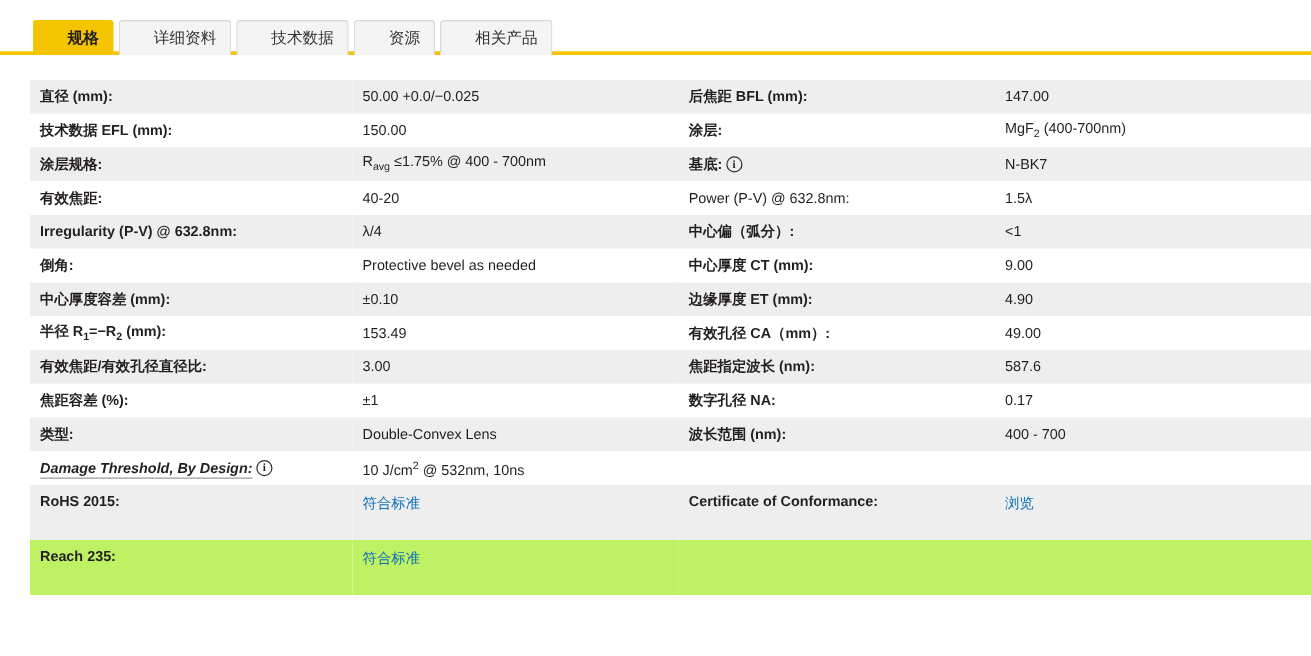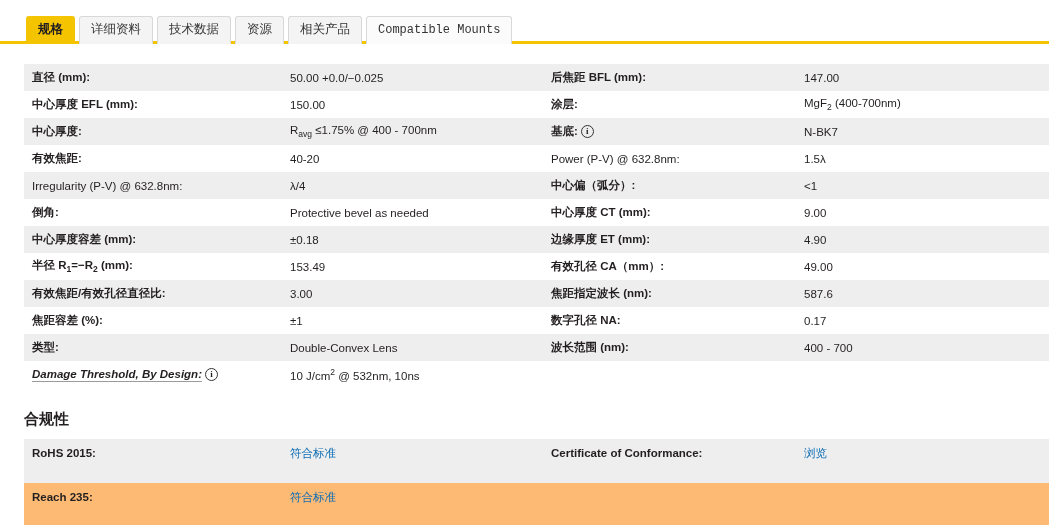--- a/index.html
+++ b/index.html
@@ -37,31 +37,30 @@
     position: absolute;
     left: 0;
     right: 0;
     bottom: 0;
     height: 3px;
     background: #f5c400;
   }
   .tab {
     position: relative;
     z-index: 2;
-    padding: 5px 11px 6px 11px;
+    padding: 5px 11px 6px 27px;
     border: 1px solid #d8d8d8;
     border-bottom: none;
     background: #f4f4f4;
     color: #333;
     font-size: 12.5px;
     line-height: 16px;
     border-radius: 3px 3px 0 0;
     cursor: pointer;
     white-space: nowrap;
-    font-family: Liberation Mono, monospace;
   }
   .tab.active {
     background: #f5c400;
     border-color: #f5c400;
     color: #231f20;
     font-weight: bold;
   }
   .tab.wide {
     font-size: 12px;
     background: #fbfbfb;
@@ -119,84 +118,83 @@
     font-weight: bold;
     color: #231f20;
   }
   .compliance {
     width: 1001px;
     margin-left: 24px;
     border-collapse: collapse;
     table-layout: fixed;
   }
   .compliance tr.odd td { background: #eeeeee; }
-  .compliance tr.even td { background: #fdba74; }
+  .compliance tr.even td { background: #bef264; }
   .compliance td {
     height: 28px;
     padding: 0 0 16px 8px;
     vertical-align: middle;
     font-size: 11.5px;
     border: none;
   }
 </style>
 </head>
 <body>
 
 <div class="page">
 
   <div class="tabbar">
     <div class="tab active">规格</div>
     <div class="tab">详细资料</div>
     <div class="tab">技术数据</div>
     <div class="tab">资源</div>
     <div class="tab">相关产品</div>
-    <div class="tab wide">Compatible Mounts</div>
   </div>
 
   <table class="specs">
     <tbody>
       <tr class="odd">
         <td class="c-label">直径 (mm):</td>
         <td class="c-value">50.00 +0.0/−0.025</td>
         <td class="c-label2">后焦距 BFL (mm):</td>
         <td class="c-value2">147.00</td>
       </tr>
       <tr class="even">
-        <td class="c-label">中心厚度 EFL (mm):</td>
+        <td class="c-label">技术数据 EFL (mm):</td>
         <td class="c-value">150.00</td>
         <td class="c-label2">涂层:</td>
         <td class="c-value2">MgF<sub>2</sub> (400-700nm)</td>
       </tr>
       <tr class="odd">
-        <td class="c-label">中心厚度:</td>
+        <td class="c-label">涂层规格:</td>
         <td class="c-value">R<sub>avg</sub> ≤1.75% @ 400 - 700nm</td>
         <td class="c-label2"><span>基底:</span><span class="info-icon">i</span></td>
         <td class="c-value2 linkval">N-BK7</td>
       </tr>
       <tr class="even">
         <td class="c-label">有效焦距:</td>
         <td class="c-value">40-20</td>
         <td class="c-label2" style="font-weight:normal">Power (P-V) @ 632.8nm:</td>
         <td class="c-value2">1.5λ</td>
       </tr>
       <tr class="odd">
-        <td class="c-label" style="font-weight:normal">Irregularity (P-V) @ 632.8nm:</td>
+        <td class="c-label" style="font-weight:bold">Irregularity (P-V) @ 632.8nm:</td>
         <td class="c-value">λ/4</td>
         <td class="c-label2">中心偏（弧分）:</td>
         <td class="c-value2">&lt;1</td>
       </tr>
       <tr class="even">
         <td class="c-label">倒角:</td>
         <td class="c-value">Protective bevel as needed</td>
         <td class="c-label2">中心厚度 CT (mm):</td>
         <td class="c-value2">9.00</td>
       </tr>
       <tr class="odd">
         <td class="c-label">中心厚度容差 (mm):</td>
-        <td class="c-value">±0.18</td>
+        <td class="c-value">±0.10</td>
         <td class="c-label2">边缘厚度 ET (mm):</td>
         <td class="c-value2">4.90</td>
       </tr>
       <tr class="even">
         <td class="c-label">半径 R<sub>1</sub>=−R<sub>2</sub> (mm):</td>
         <td class="c-value">153.49</td>
         <td class="c-label2">有效孔径 CA（mm）:</td>
         <td class="c-value2">49.00</td>
       </tr>
       <tr class="odd">
@@ -219,21 +217,20 @@
       </tr>
       <tr class="even">
         <td class="c-label"><span class="underline-label">Damage Threshold, By Design:</span><span class="info-icon">i</span></td>
         <td class="c-value">10 J/cm<sup>2</sup> @ 532nm, 10ns</td>
         <td class="c-label2"></td>
         <td class="c-value2"></td>
       </tr>
     </tbody>
   </table>
 
-  <div class="section-title">合规性</div>
 
   <table class="compliance">
     <tbody>
       <tr class="odd">
         <td class="c-label">RoHS 2015:</td>
         <td class="c-value linkval">符合标准</td>
         <td class="c-label2" style="font-weight:bold">Certificate of Conformance:</td>
         <td class="c-value2 linkval">浏览</td>
       </tr>
       <tr class="even">

